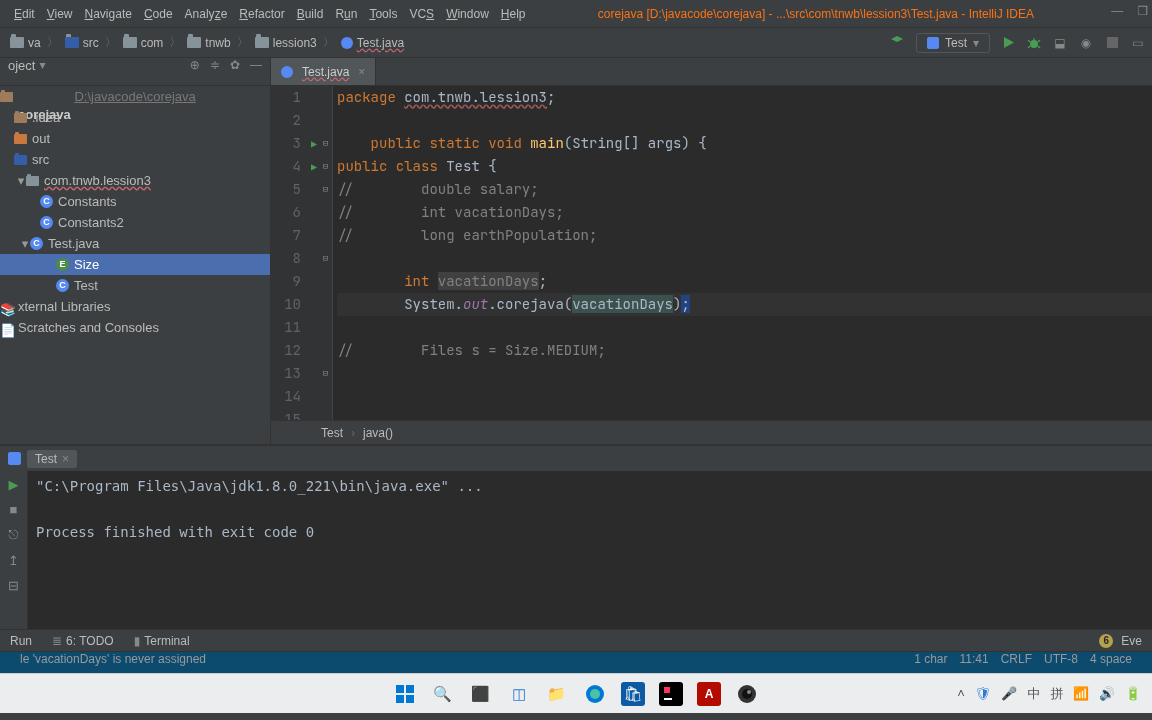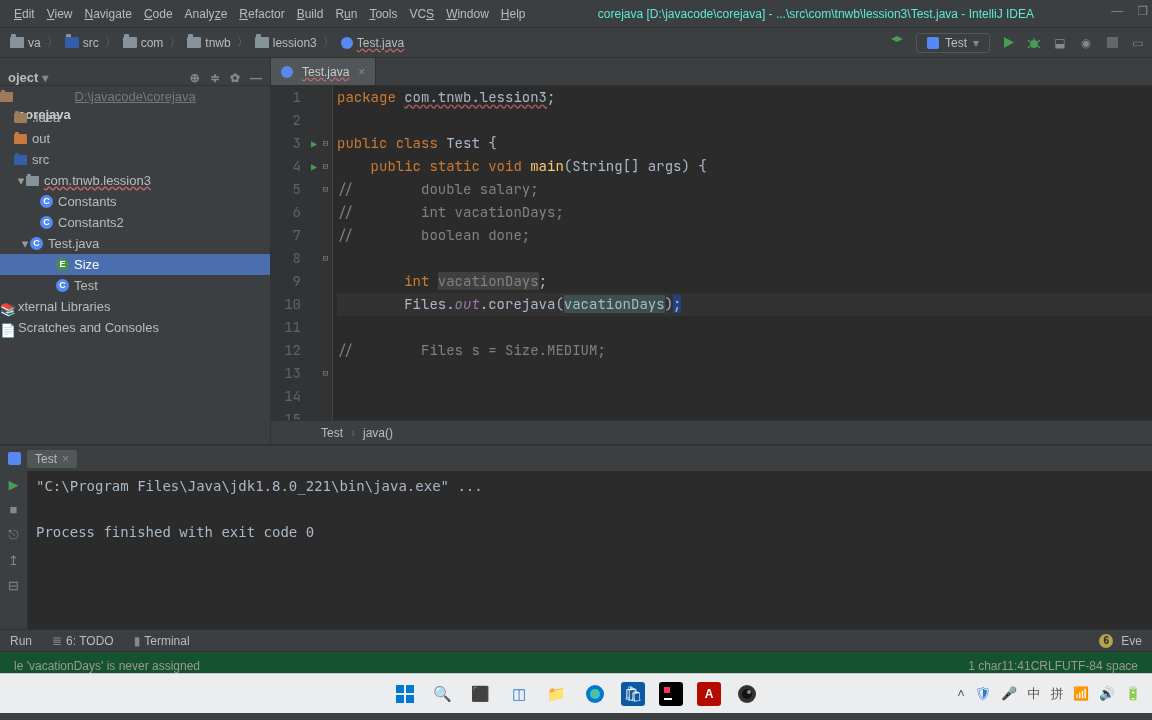--- a/index.html
+++ b/index.html
@@ -1,36 +1,36 @@
 <!DOCTYPE html>
 <html><head>
 <meta charset="utf-8">
 <style>
 * { margin: 0; padding: 0; box-sizing: border-box; }
 body { font-family: "Segoe UI", Arial, sans-serif; font-size: 12px; background: #3c3f41; color: #bbbbbb; width: 1152px; height: 720px; overflow: hidden; }
 .menubar { background: #3c3f41; height: 28px; display: flex; align-items: center; padding: 0 8px; border-bottom: 1px solid #323232; }
 .menubar .menu-item { padding: 0 6px; cursor: pointer; color: #bbb; font-size: 12px; }
 .menubar .menu-item u { text-decoration: underline; }
-.menubar .title { margin-left: auto; color: #5eead4; font-size: 12px; margin-right: 110px; white-space: nowrap; }
+.menubar .title { margin-left: auto; color: #f97316; font-size: 12px; margin-right: 110px; white-space: nowrap; }
 .winctrl { position: absolute; top: 4px; right: 4px; display: flex; gap: 14px; color: #888; }
 .toolbar { height: 30px; background: #3c3f41; border-bottom: 1px solid #323232; display: flex; align-items: center; padding: 0 6px; }
 .breadcrumb { display: flex; align-items: center; gap: 0; font-size: 12px; }
 .bc-item { display: flex; align-items: center; padding: 0 4px; color: #bbb; }
 .bc-folder { display: inline-block; width: 14px; height: 11px; background: #87939a; border-radius: 1px; margin-right: 4px; position: relative; }
 .bc-folder::before{content:'';position:absolute;top:-3px;left:1px;width:5px;height:3px;background:#87939a;border-radius:1px 1px 0 0;}
 .bc-arrow { color: #777; margin: 0 2px; }
 .bc-java { display: inline-block; width: 12px; height: 12px; border-radius: 50%; background: #568af2; margin-right: 4px; }
 .toolbar .right { margin-left: auto; display: flex; align-items: center; gap: 10px; }
 .run-config { border: 1px solid #555; border-radius: 3px; padding: 2px 10px; font-size: 12px; display: flex; align-items: center; gap: 6px; }
 .icon-btn { cursor: pointer; display: inline-flex; width: 16px; height: 16px; align-items: center; justify-content: center; }
 .play { color: #499c54; }
 .bug { color: #499c54; }
 .main-split { display: flex; height: 386px; }
 .sidebar { width: 271px; background: #3c3f41; border-right: 1px solid #323232; display: flex; flex-direction: column; }
-.sidebar-title { height: 28px; display: flex; align-items: flex-end; padding: 0 8px; border-bottom: 1px solid #323232; font-weight: bold; }
+.sidebar-title { height: 28px; display: flex; align-items: flex-start; padding: 0 8px; border-bottom: 1px solid #323232; }
 .sidebar-title .label { font-size: 13px; }
 .sidebar-title .icons { margin-left: auto; display: flex; gap: 10px; color: #888; }
 .tree { flex: 1; overflow: hidden; font-size: 13px; }
 .tree .row { height: 21px; display: flex; align-items: center; padding-left: 0; white-space: nowrap; }
 .tree .row.selected { background: #4b6eaf; color: #fff; }
 .folder-icon { display: inline-block; width: 13px; height: 10px; background: #87939a; border-radius: 1px; margin-right: 5px; position: relative; flex-shrink:0; }
 .folder-icon.brown { background: #9e7b5a; }
 .folder-icon.orange { background: #c97840; }
 .folder-icon.blue { background: #345fa8; }
 .folder-icon::before{content:'';position:absolute;top:-2px;left:1px;width:4px;height:2px;background:inherit;border-radius:1px 1px 0 0;}
@@ -62,22 +62,22 @@
 .breadcrumb-bottom { height: 24px; background: #3c3f41; border-top: 1px solid #323232; display: flex; align-items: center; padding-left: 50px; font-size: 12px; color: #bbbbbb; gap: 8px; }
 .tool-window { border-top: 2px solid #323232; background: #3c3f41; }
 .tool-tabs { height: 25px; display: flex; align-items: center; padding: 0 8px; }
 .tool-tab { display: flex; align-items: center; gap: 5px; padding: 2px 8px; background: #515658; border-radius: 2px; }
 .tool-tab .close { color: #888; cursor: pointer; }
 .console { display: flex; height: 158px; background: #2b2b2b; }
 .console-gutter { width: 28px; background: #3c3f41; border-right: 1px solid #323232; display: flex; flex-direction: column; align-items: center; padding-top: 6px; gap: 10px; color: #888; font-size: 13px; }
 .console-out { flex: 1; font-family: "Consolas",monospace; font-size: 14px; line-height: 23px; color: #a9b7c6; padding: 4px 8px; }
 .bottom-tabs { height: 22px; background: #3c3f41; border-top: 1px solid #323232; display: flex; align-items: center; font-size: 12px; }
 .btab { padding: 0 10px; display: flex; align-items: center; gap: 4px; }
-.status { height: 22px; background: #14532d; border-top: 1px solid #323232; display: flex; align-items: flex-end; font-size: 12px; padding: 0 14px; color: #999; }
-.status .right { margin-left: auto; display: flex; gap: 0; }
+.status { height: 22px; background: #0c4a6e; border-top: 1px solid #323232; display: flex; align-items: flex-start; font-size: 12px; padding: 0 20px; color: #999; }
+.status .right { margin-left: auto; display: flex; gap: 12px; }
 .taskbar { height: 40px; background: #ecedee; border-top: 1px solid #ccc; display: flex; align-items: center; justify-content: center; gap: 14px; position: relative; }
 .taskbar .tray { position: absolute; right: 10px; display: flex; gap: 10px; color: #555; font-size: 13px; align-items:center; }
 .tb-icon { width: 24px; height: 24px; border-radius: 4px; display: flex; align-items: center; justify-content: center; font-size: 15px; }
 svg{display:block;}
 .ev-badge{background:#b5a24e;color:#2b2b2b;border-radius:50%;width:14px;height:14px;font-size:10px;line-height:14px;text-align:center;font-weight:bold;margin-right:4px;}
 </style>
 </head>
 <body>
 
 <div class="menubar">
@@ -271,28 +271,28 @@
           <div></div>
           <div></div>
           <div></div>
           <div>⊟</div>
           <div></div>
           <div></div>
       </div>
       <div class="code">
         <div class="line"><span class="kw">package</span> <span class="id err-line">com.tnwb.lession3</span><span class="id">;</span></div>
         <div class="line"></div>
+        <div class="line">    <span class="kw">public static void</span> <span style="color:#ffc66d;">main</span><span class="id">(String[] args) {</span></div>
         <div class="line"><span class="kw">public class</span> <span class="id">Test {</span></div>
-        <div class="line">    <span class="kw">public static void</span> <span style="color:#ffc66d;">main</span><span class="id">(String[] args) {</span></div>
         <div class="line"><span class="com">//        double salary;</span></div>
         <div class="line"><span class="com">//        int vacationDays;</span></div>
-        <div class="line"><span class="com">//        boolean done;</span></div>
+        <div class="line"><span class="com">//        long earthPopulation;</span></div>
         <div class="line"></div>
         <div class="line">        <span class="kw">int</span> <span class="hl-var">vacationDays</span><span class="id">;</span></div>
-        <div class="line caret-line">        <span class="id">Files.</span><span class="fld">out</span><span class="id">.corejava(</span><span class="id" style="background:#3b514d;">vacationDays</span><span class="id">)</span><span class="cursor-sel">;</span></div>
+        <div class="line caret-line">        <span class="id">System.</span><span class="fld">out</span><span class="id">.corejava(</span><span class="id" style="background:#3b514d;">vacationDays</span><span class="id">)</span><span class="cursor-sel">;</span></div>
         <div class="line"></div>
         <div class="line"><span class="com">//        Files s = Size.MEDIUM;</span></div>
         <div class="line"></div>
         <div class="line"><span class="com"></span></div>
       </div>
     </div>
     <div class="breadcrumb-bottom">
       <span>Test</span>
       <span style="color:#666;">›</span>
       <span>java()</span>

